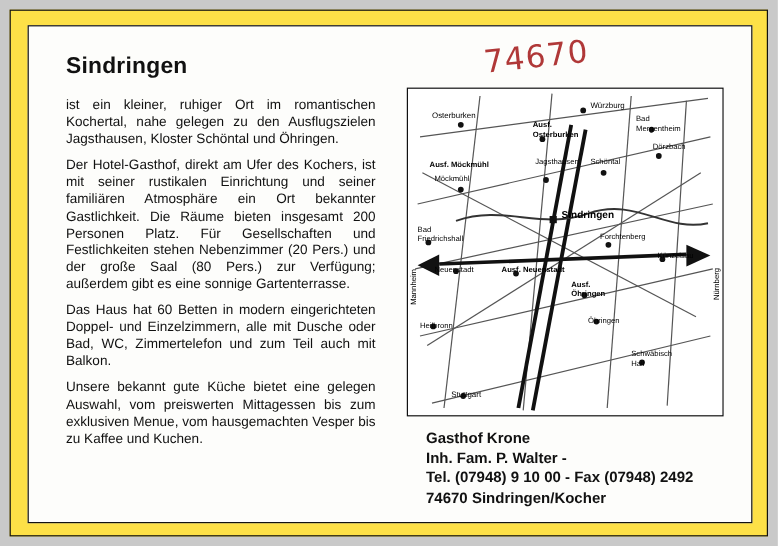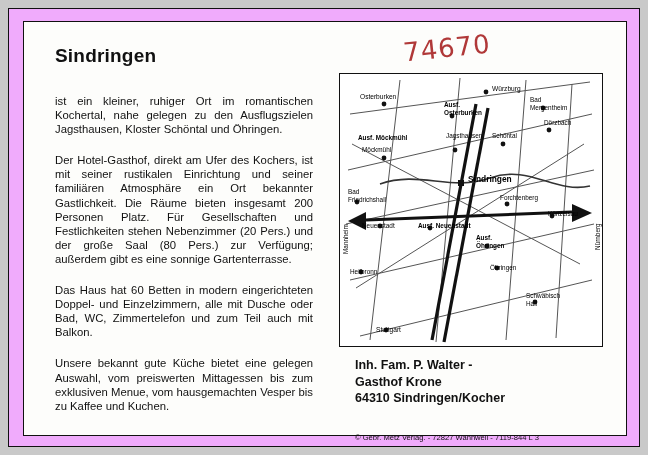--- a/index.html
+++ b/index.html
@@ -1,21 +1,21 @@
 <!DOCTYPE html>
 <html><head>
 <meta charset="utf-8">
 <style>
   html,body{margin:0;padding:0;background:#c9c9c9;}
   body{width:648px;height:455px;font-family:"Liberation Sans",sans-serif;}
-  .card{position:absolute;left:8px;top:8px;width:632px;height:439px;background:#f0abfc;border:1px solid #111;box-sizing:border-box;}
+  .card{position:absolute;left:8px;top:8px;width:632px;height:439px;background:#fde047;border:1px solid #111;box-sizing:border-box;}
   .inner{position:absolute;left:14px;top:12px;width:604px;height:415px;border:1px solid #111;box-sizing:border-box;background:#fdfdfb;}
   .title{position:absolute;left:46px;top:36px;font-size:19px;font-weight:bold;color:#111;letter-spacing:.2px;}
   .body-text{position:absolute;left:46px;top:68px;width:258px;font-size:11.3px;line-height:14.1px;color:#111;text-align:justify;}
-  .body-text p{margin:17px 0 8px 0;}
+  .body-text p{margin:4px 0 8px 0;}
   .pencil{position:absolute;left:394px;top:24px;font-size:26px;color:#b03838;font-family:"DejaVu Sans",sans-serif;transform:rotate(-6deg);letter-spacing:1px;}
   .map{position:absolute;left:330px;top:64px;width:262px;height:272px;border:1px solid #111;background:#fff;overflow:hidden;}
   .map svg{display:block;}
   .addr{position:absolute;left:346px;top:348px;width:270px;font-size:12.5px;font-weight:bold;line-height:16.5px;color:#111;}
   .imprint{position:absolute;left:346px;top:424px;font-size:7.6px;color:#111;}
   .lbl{font-family:"Liberation Sans",sans-serif;}
 </style>
 </head>
 <body>
 
@@ -110,19 +110,19 @@
       <span class="lbl" style="position:absolute;left:150px;top:190px;font-size:6.4px;">Öhringen</span>
       <span class="lbl" style="position:absolute;left:10px;top:194px;font-size:6.4px;">Heilbronn</span>
       <span class="lbl" style="position:absolute;left:186px;top:218px;font-size:6.4px;width:26px;line-height:7.5px;">Schwäbisch Hall</span>
       <span class="lbl" style="position:absolute;left:36px;top:252px;font-size:6.6px;">Stuttgart</span>
       <span class="lbl" style="position:absolute;left:2px;top:180px;font-size:6.4px;transform:rotate(-90deg);transform-origin:left top;">Mannheim</span>
       <span class="lbl" style="position:absolute;left:254px;top:176px;font-size:6.4px;transform:rotate(-90deg);transform-origin:left top;">Nürnberg</span>
     </div>
   </div>
 
   <div class="addr">
+    <div>Gasthof Krone</div>
     <div>Inh. Fam. P. Walter -</div>
-    <div>Gasthof Krone</div>
-    <div>64310 Sindringen/Kocher</div>
+    <div>Tel. (07948) 9 10 00 - Fax (07948) 2492</div>
+    <div>74670 Sindringen/Kocher</div>
   </div>
 
-  <div class="imprint">© Gebr. Metz Verlag. - 72827 Wannweil - 7119-844 L 3</div>
 </div>
 
 </body></html>

